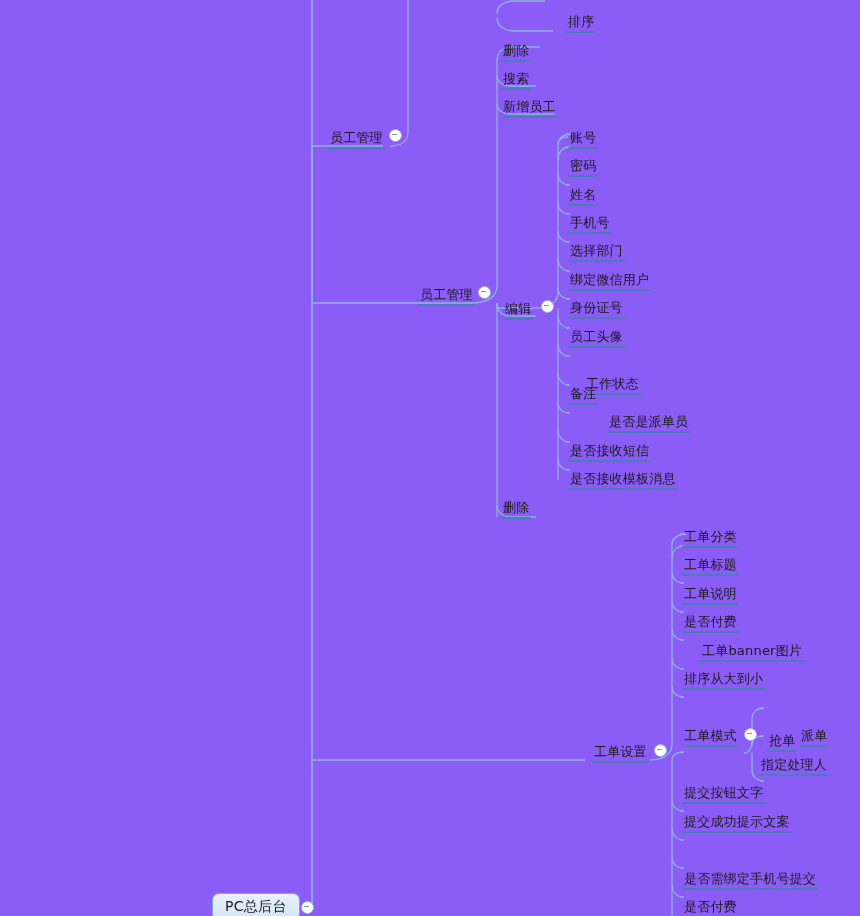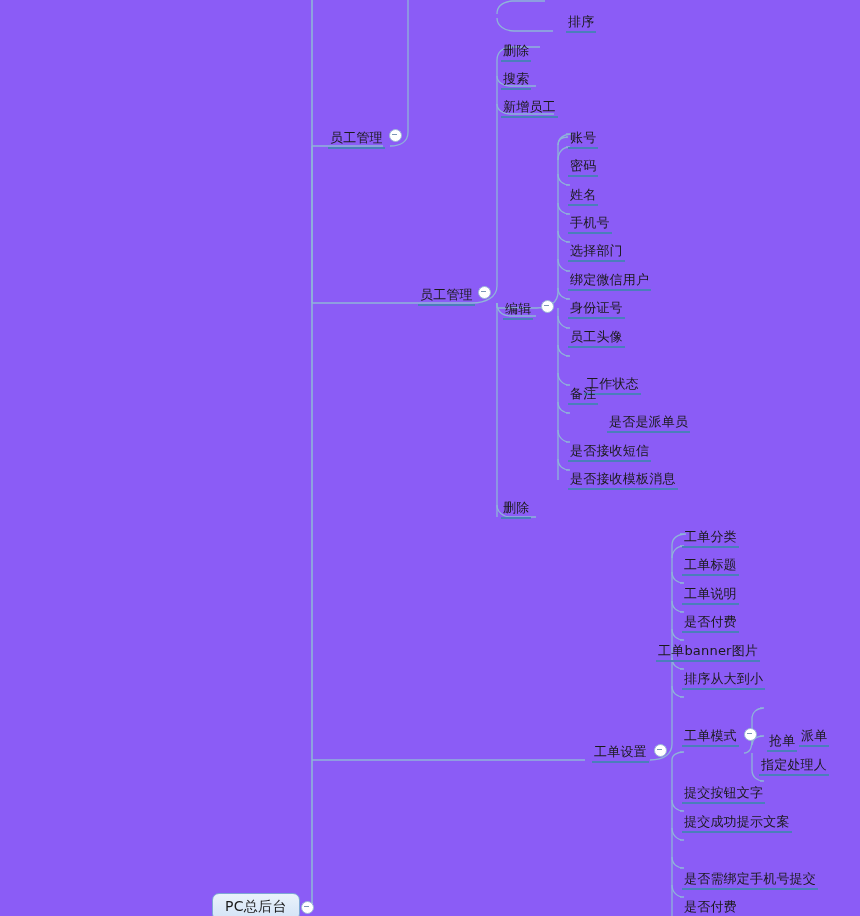--- a/index.html
+++ b/index.html
@@ -181,21 +181,21 @@
 
   <div class="node topic" style="left:501px; top:500px;">删除</div>
 
   <div class="node topic" style="left:592px; top:744px;">工单设置</div>
   <div class="collapse" style="left:654px; top:744px;"></div>
 
   <div class="node topic" style="left:682px; top:529px;font-family:Liberation Serif, serif;">工单分类</div>
   <div class="node topic" style="left:682px; top:557px;">工单标题</div>
   <div class="node topic" style="left:682px; top:586px;">工单说明</div>
   <div class="node topic" style="left:682px; top:614px;">是否付费</div>
-  <div class="node topic" style="left:656px; top:643px;">工单banner图片</div>
+  <div class="node topic" style="left:700px; top:643px;">工单banner图片</div>
   <div class="node topic" style="left:682px; top:671px;">排序从大到小</div>
 
   <div class="node topic" style="left:682px; top:728px;">工单模式</div>
   <div class="collapse" style="left:744px; top:728px;"></div>
 
   <div class="node topic" style="left:767px; top:700px;margin-top:33px;">抢单</div>
   <div class="node topic" style="left:799px; top:728px;">派单</div>
   <div class="node topic" style="left:759px; top:757px;">指定处理人</div>
 
   <div class="node topic" style="left:682px; top:785px;">提交按钮文字</div>

